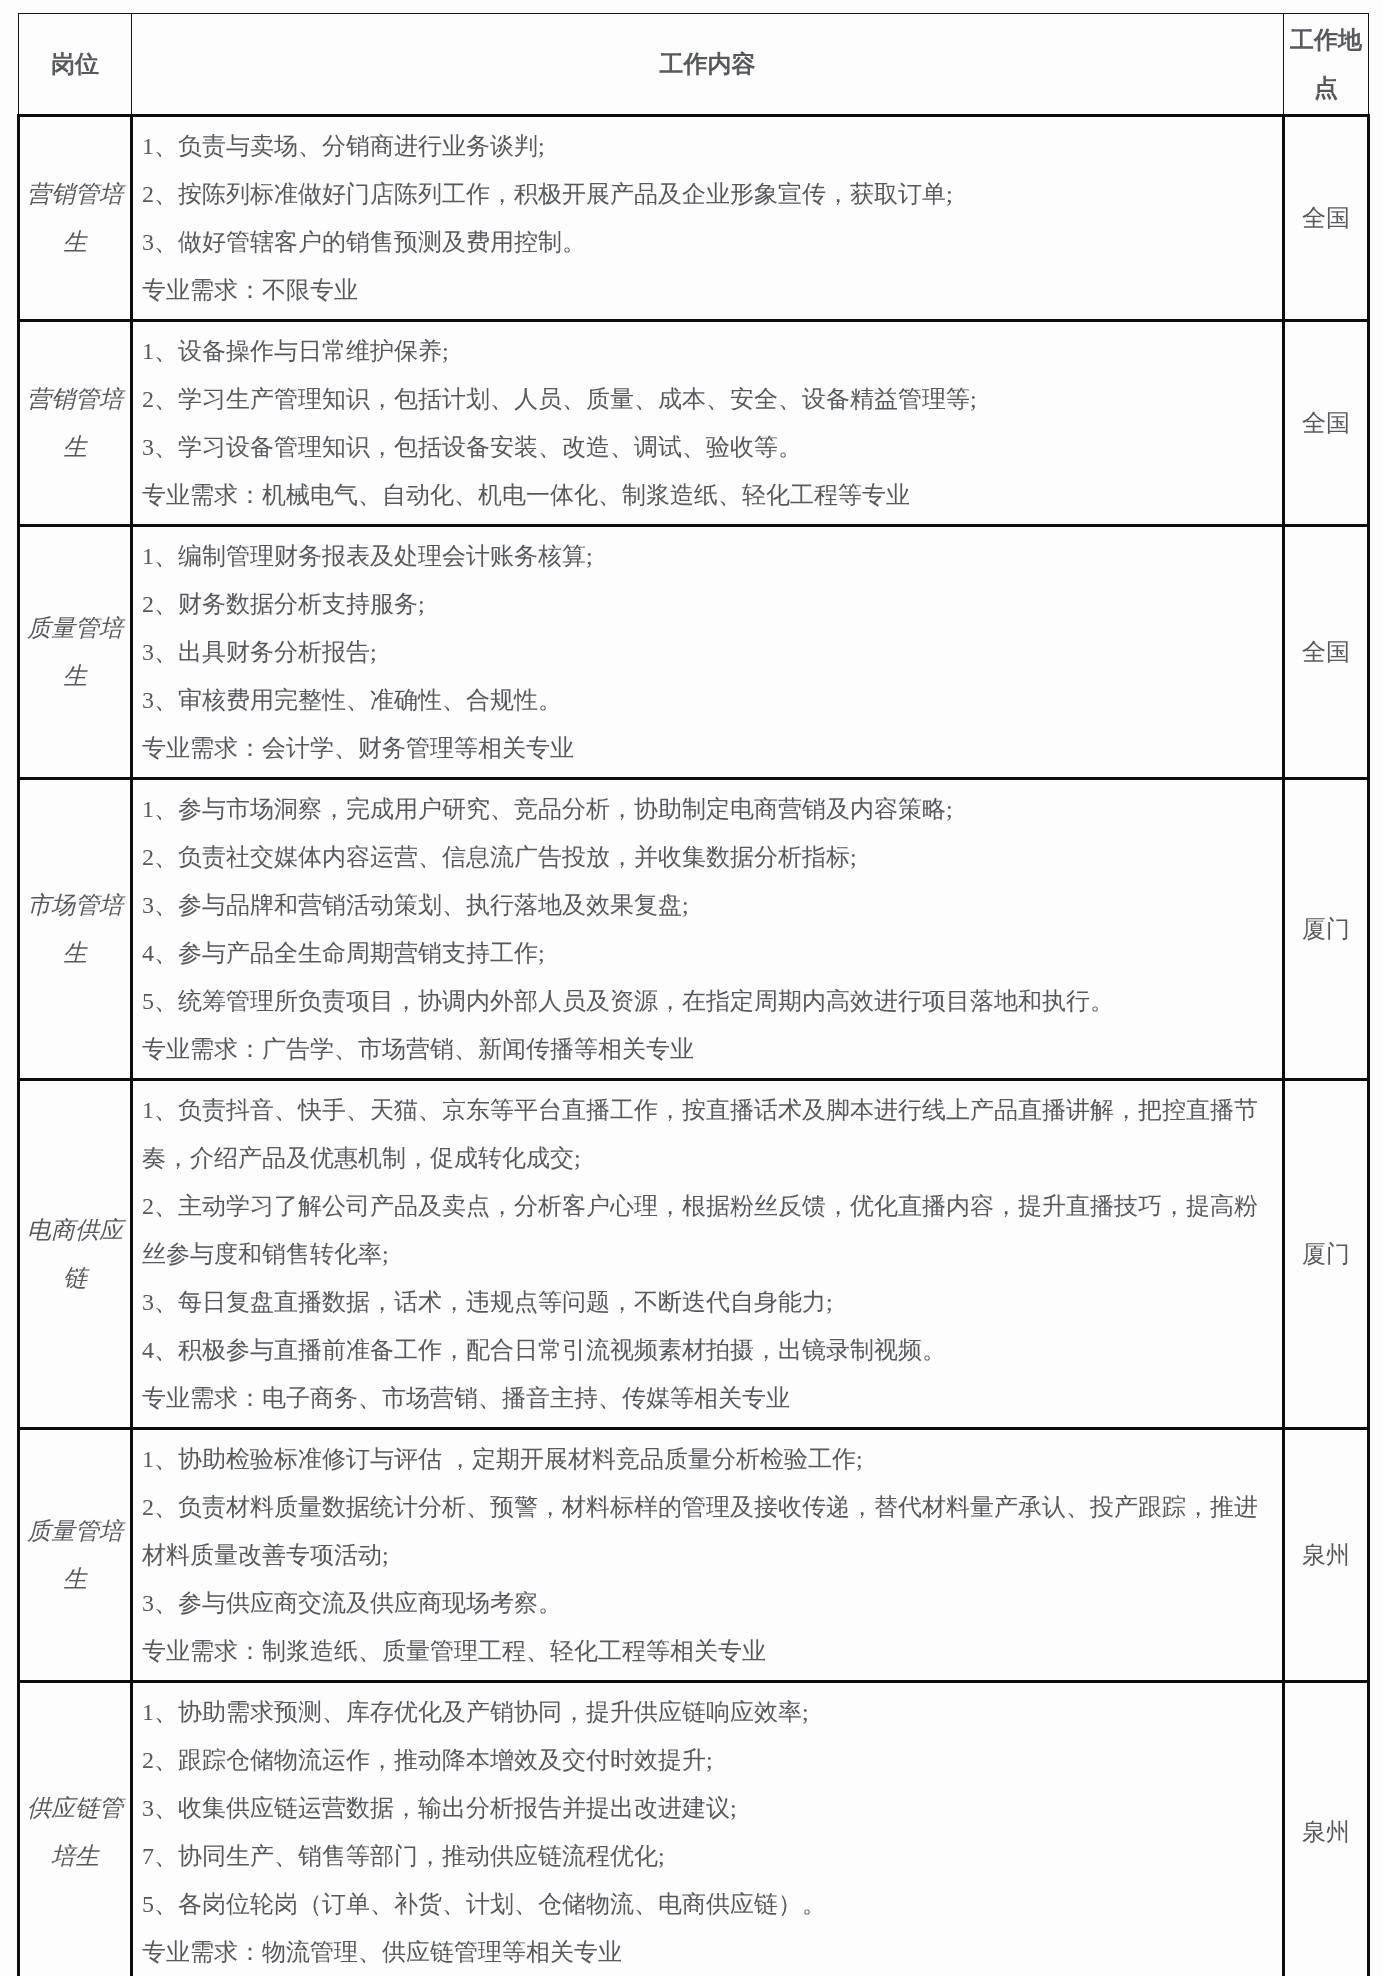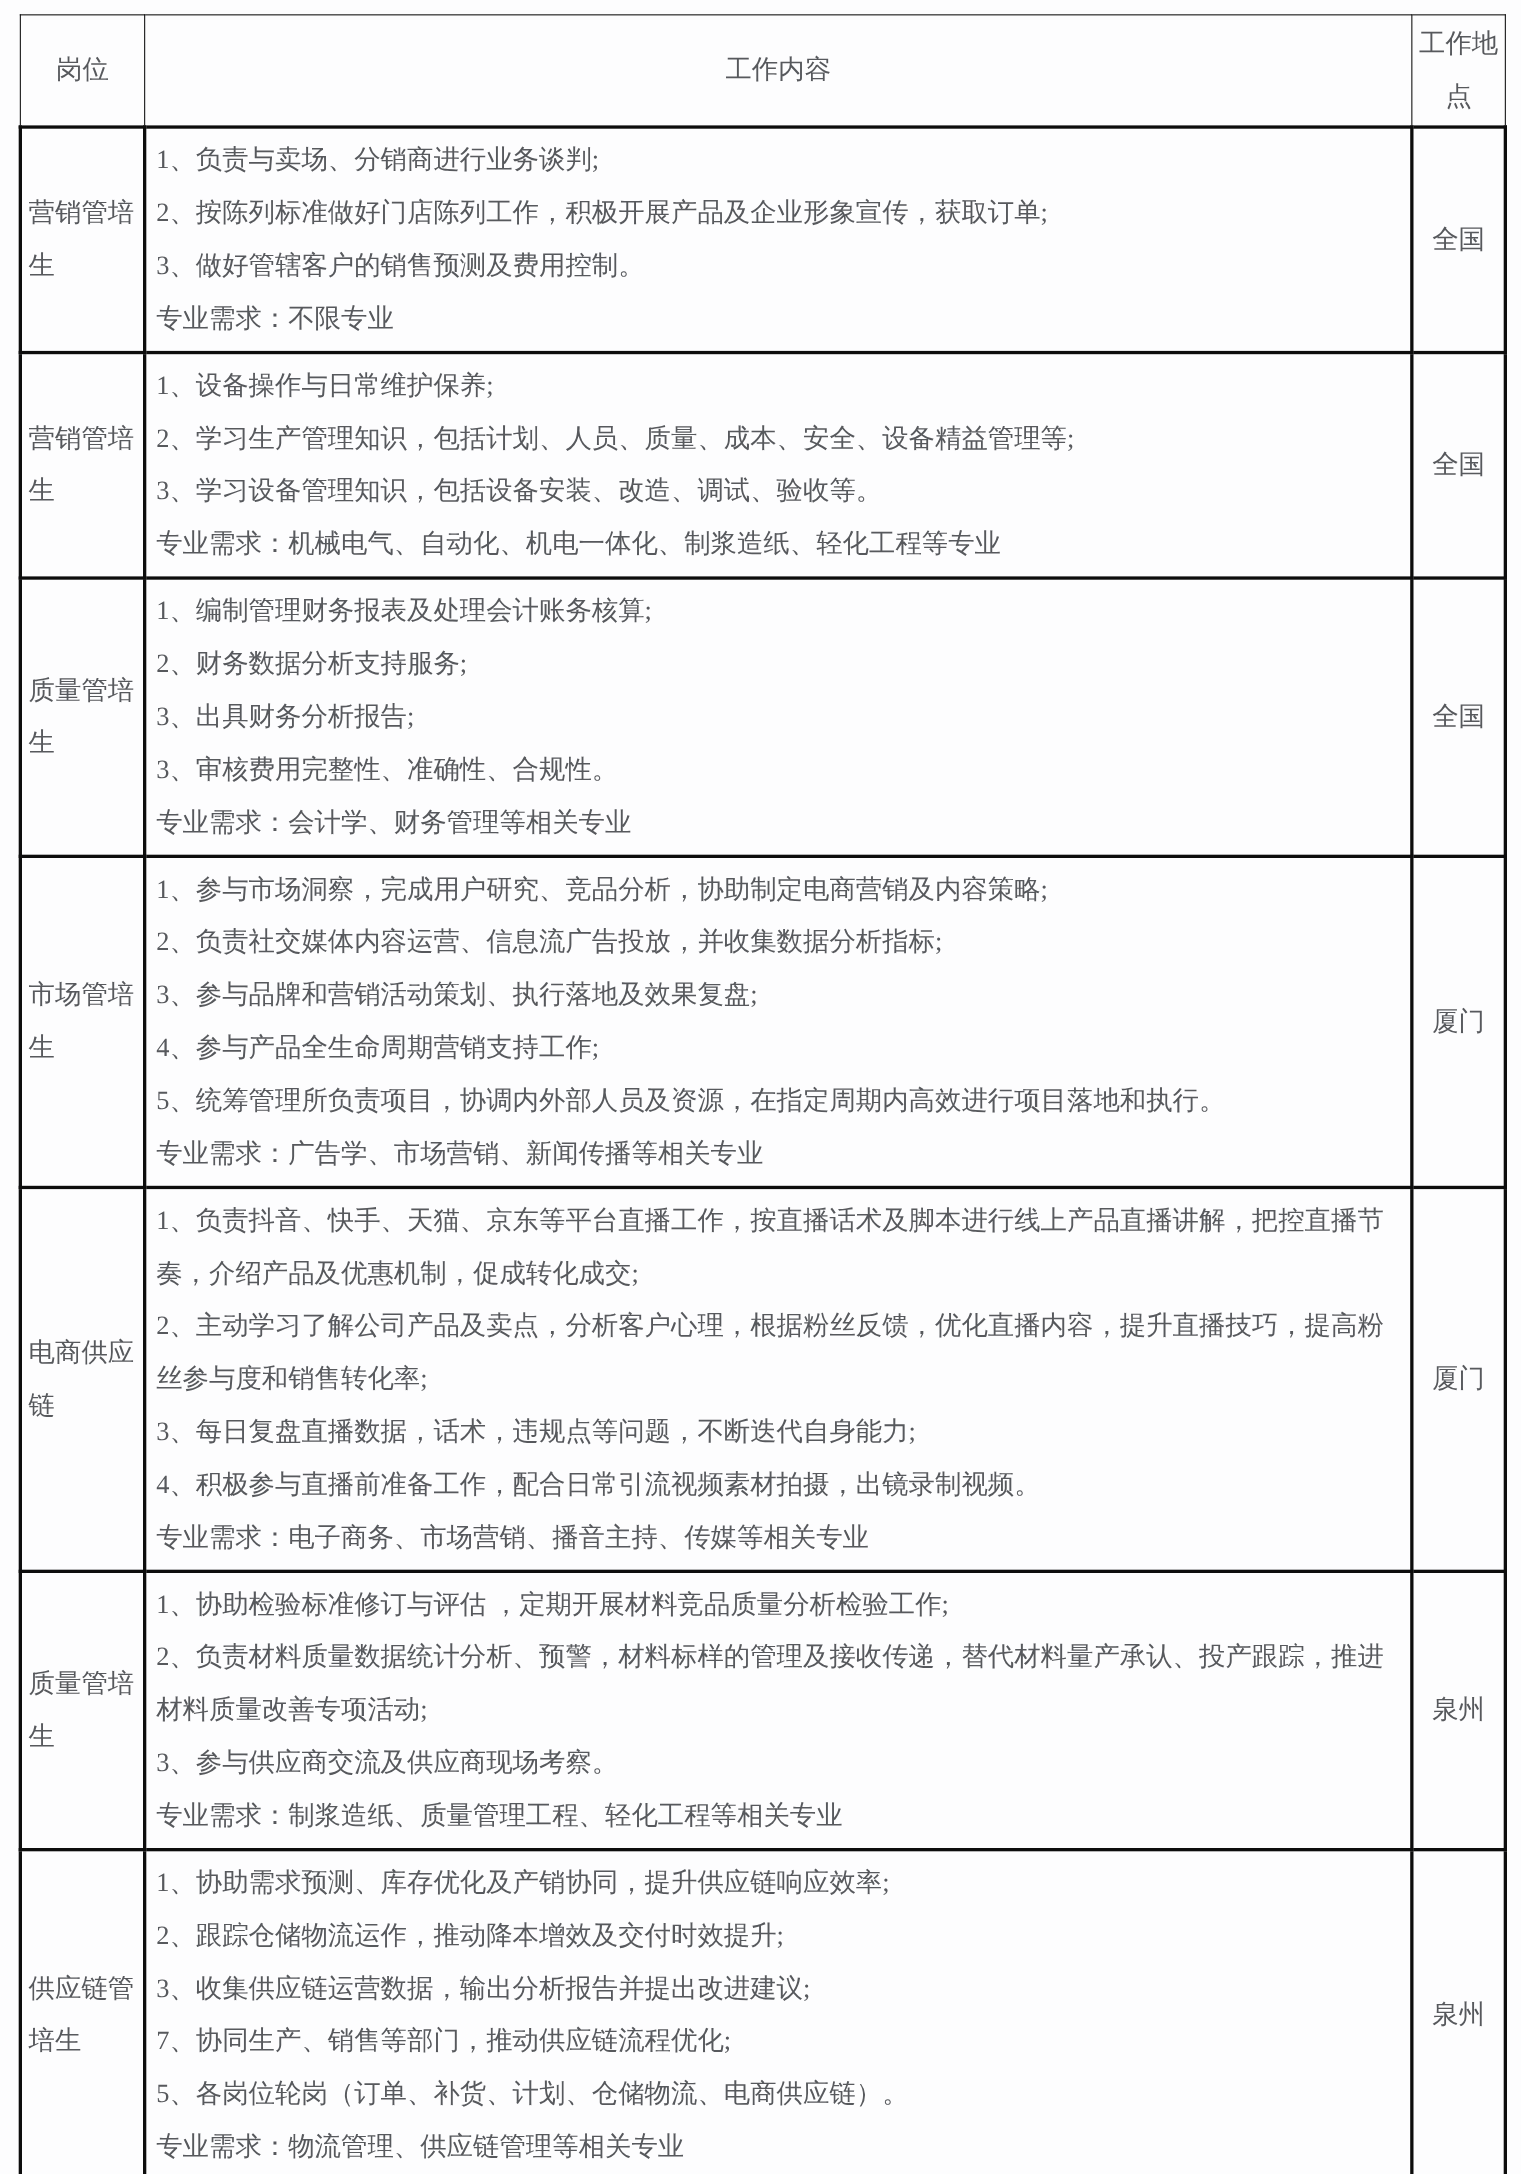--- a/index.html
+++ b/index.html
@@ -18,40 +18,41 @@
   }
   table.job-table {
     border-collapse: collapse;
     table-layout: fixed;
     width: 1350px;
     background: transparent;
   }
   
   table.job-table thead th {
     border: 1px solid #141414;
-    font-weight: normal;
+    font-weight: bold;
     font-size: 24px;
     line-height: 48px;
     height: 100px;
     text-align: center;
     vertical-align: middle;
     padding: 0 4px;
     word-break: break-all;
   }
   
   table.job-table tbody td {
     border: 3px solid #0d0d0d;
     font-size: 24px;
     line-height: 48px;
     vertical-align: middle;
     word-break: break-all;
   }
   td.cell-position {
-    text-align: left;
+    text-align: center;
     padding: 4px 6px;
+    font-style: italic;
   }
   td.cell-duties {
     text-align: left;
     padding: 5px 10px 5px 9px;
   }
   td.cell-location {
     text-align: center;
     padding: 4px 2px;
   }
   p.duty-line {

